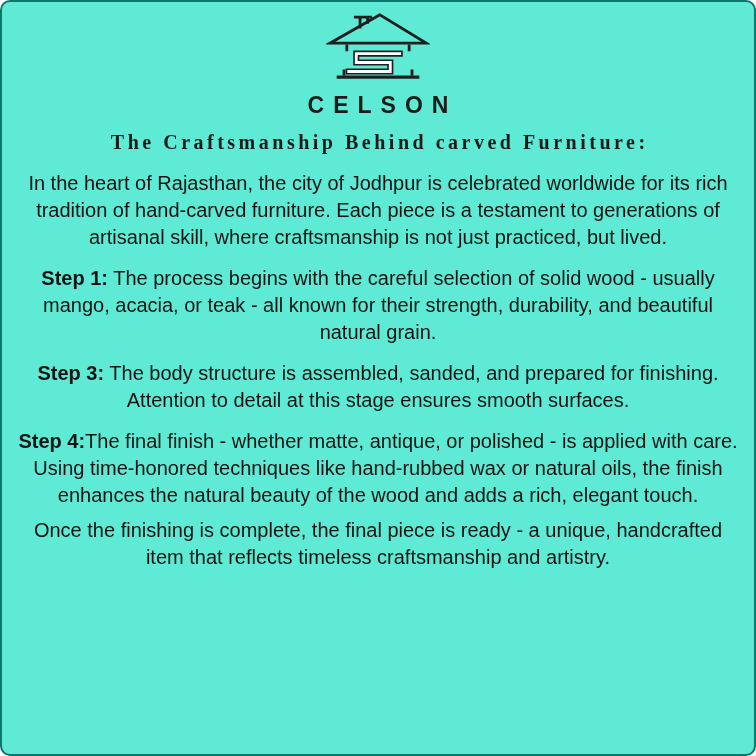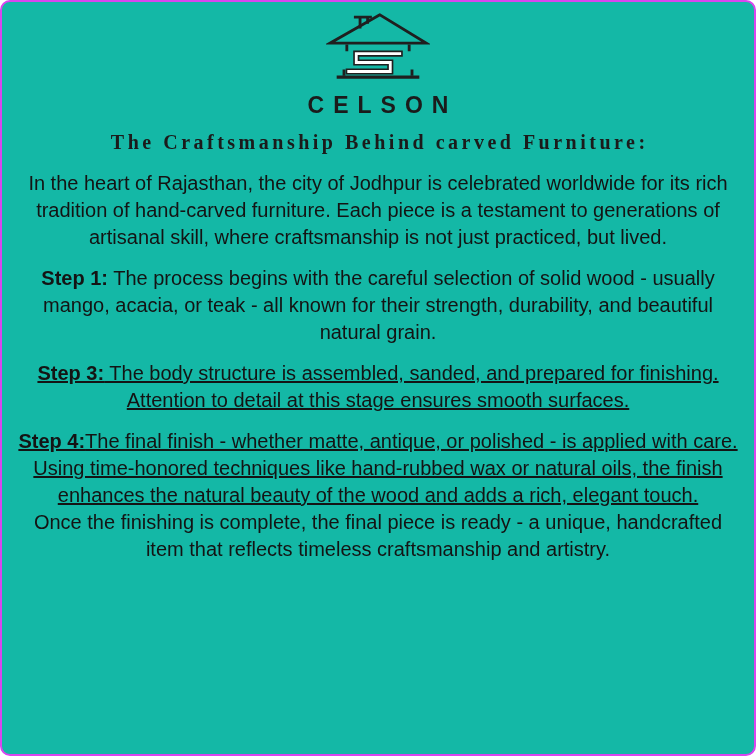--- a/index.html
+++ b/index.html
@@ -6,23 +6,23 @@
     margin: 0;
     padding: 0;
     background: #ffffff;
     font-family: "Liberation Sans", sans-serif;
   }
   .page {
     position: relative;
     width: 756px;
     height: 756px;
     box-sizing: border-box;
-    border: 2px solid #d946ef;
+    border: 2px solid #0f766e;
     border-radius: 10px;
-    background: #14b8a6;
+    background: #5eead4;
     color: #1b1b1b;
     overflow: hidden;
   }
   .header {
     text-align: center;
     padding-top: 10px;
   }
   .logo {
     display: block;
     margin: 0 auto;
@@ -48,22 +48,22 @@
   .content {
     padding: 2px 16px 0 16px;
   }
   .content p {
     margin: 14px 0;
     font-size: 20px;
     line-height: 27px;
     text-align: center;
     color: #141414;
   }
-  .content p.step3 { margin-top: 6px; text-decoration: underline; }
-  .content p.step4 { margin-bottom: 0; text-decoration: underline; }
+  .content p.step3 { margin-top: 6px; }
+  .content p.step4 { margin-bottom: 8px; }
   .content p.closing { margin-top: 0; }
   .step-label { font-weight: 700; text-align: center; }
 </style>
 </head>
 <body>
 
 <div class="page">
 
   <div class="header">
 

